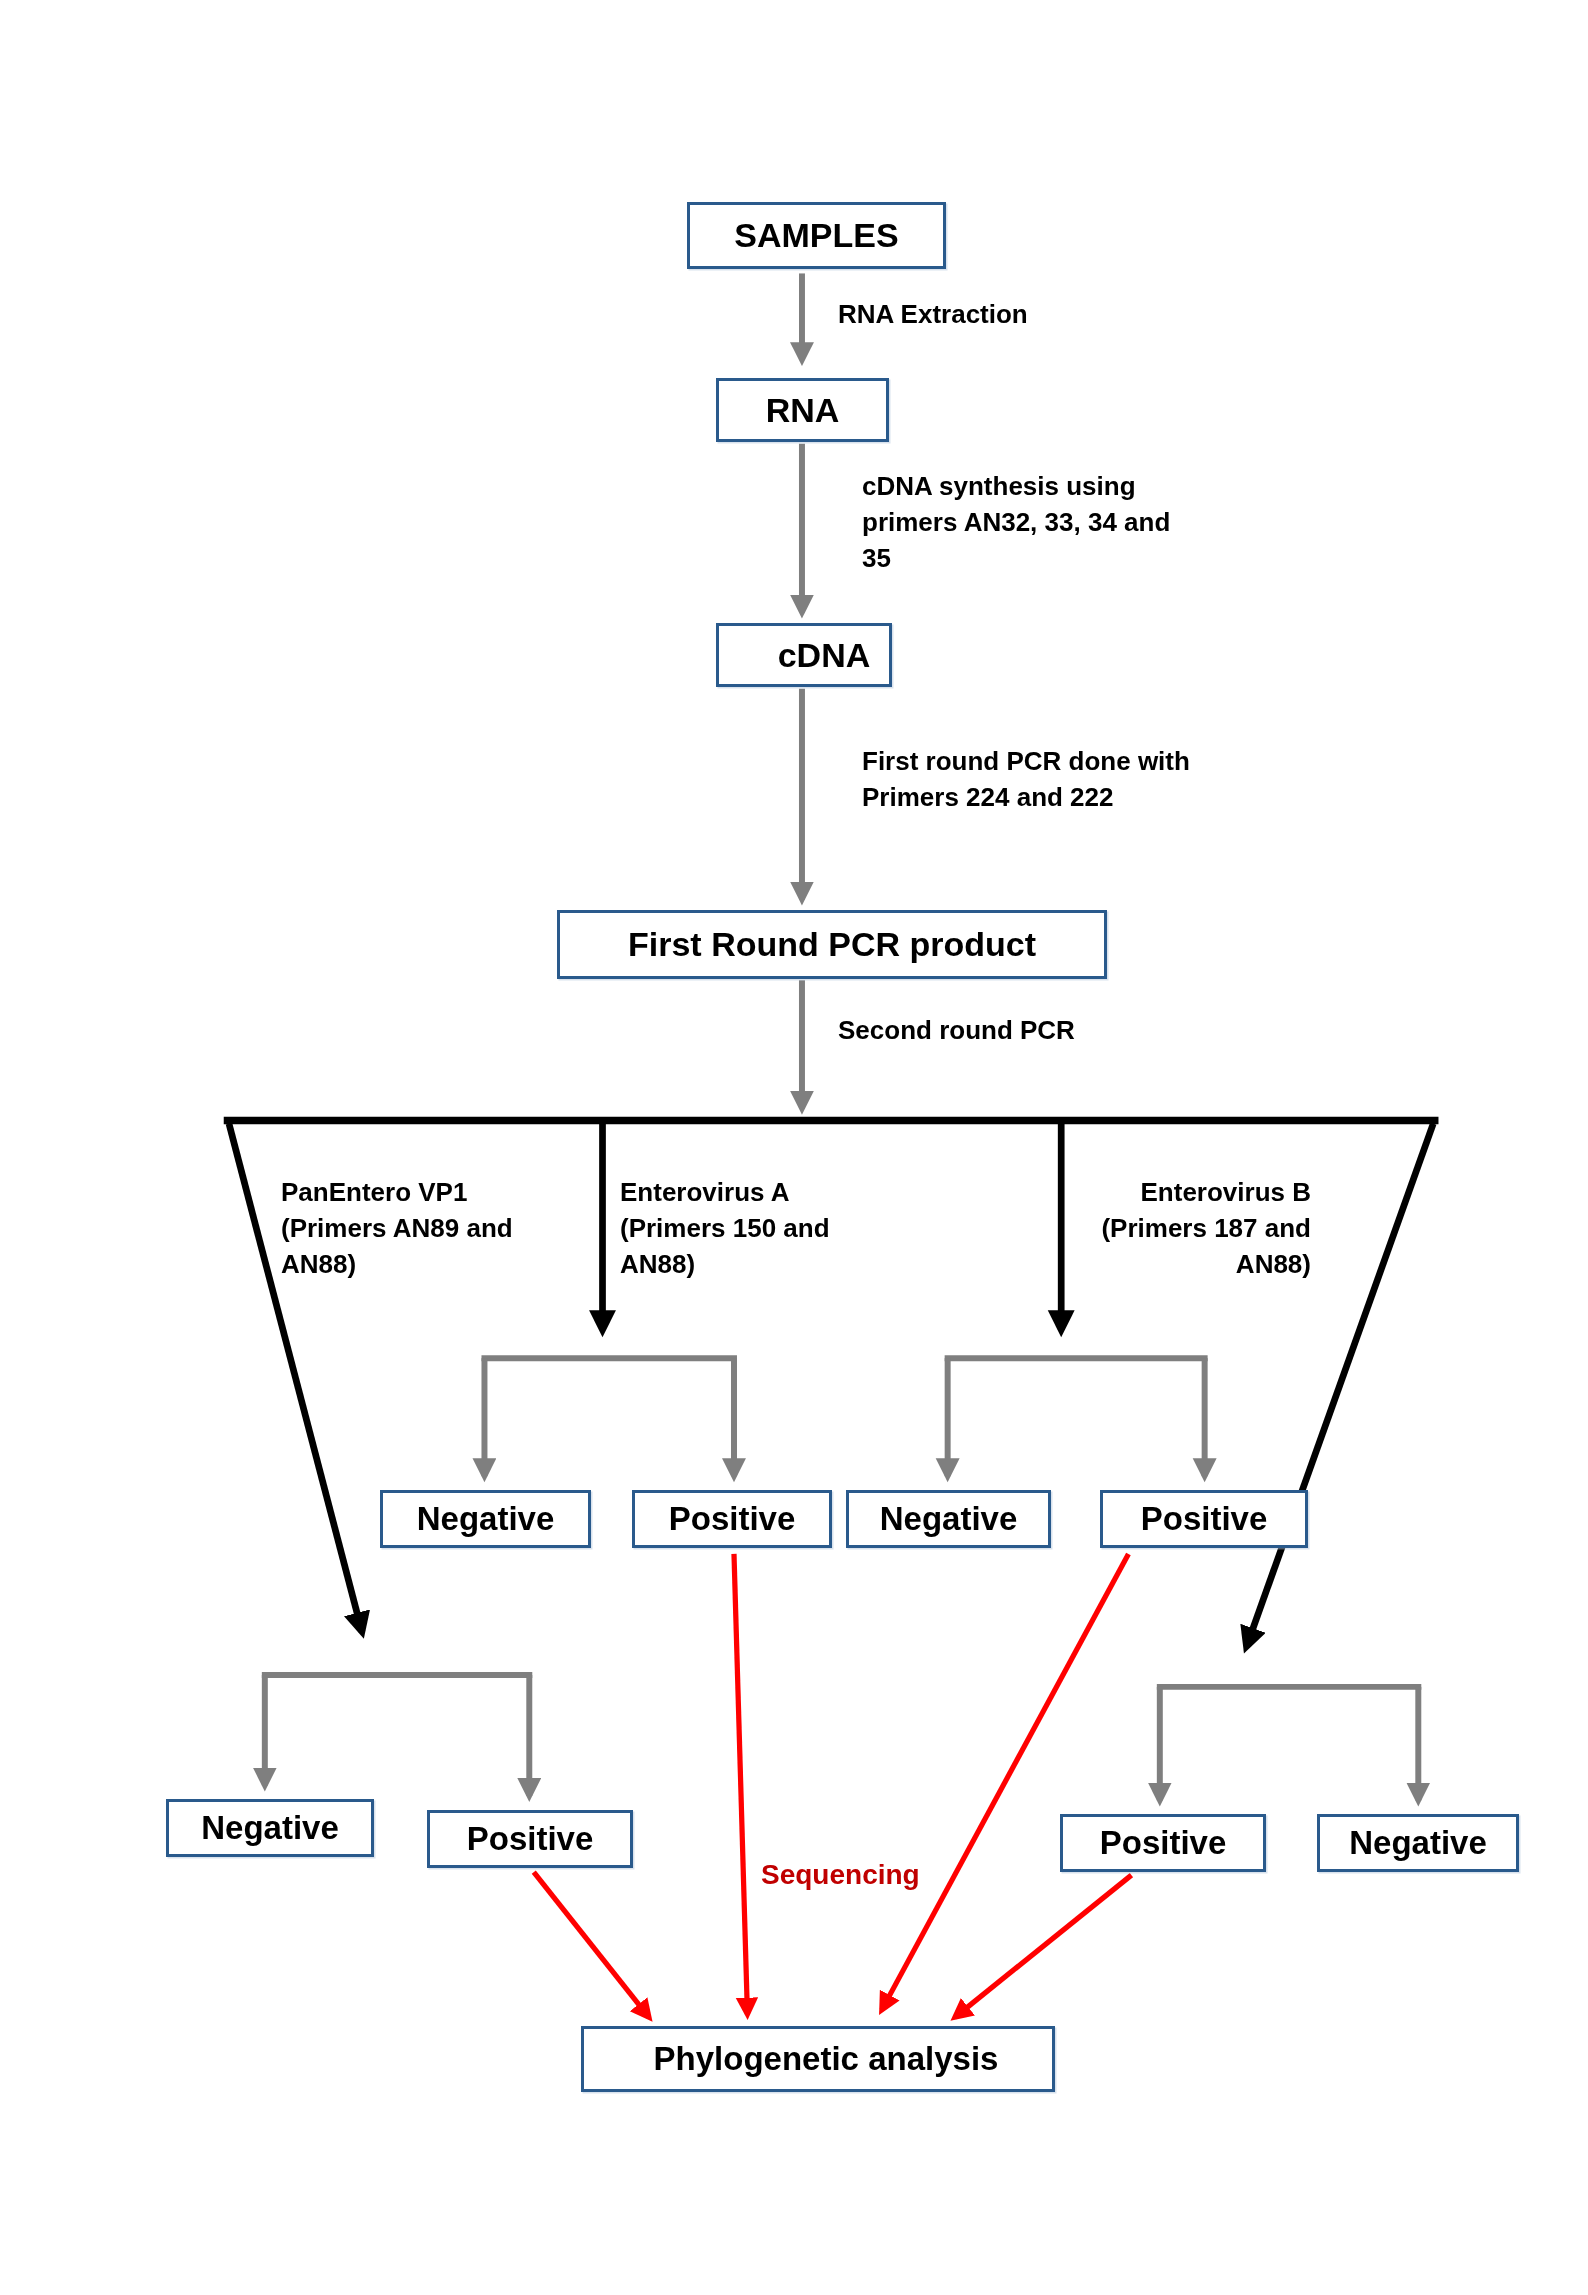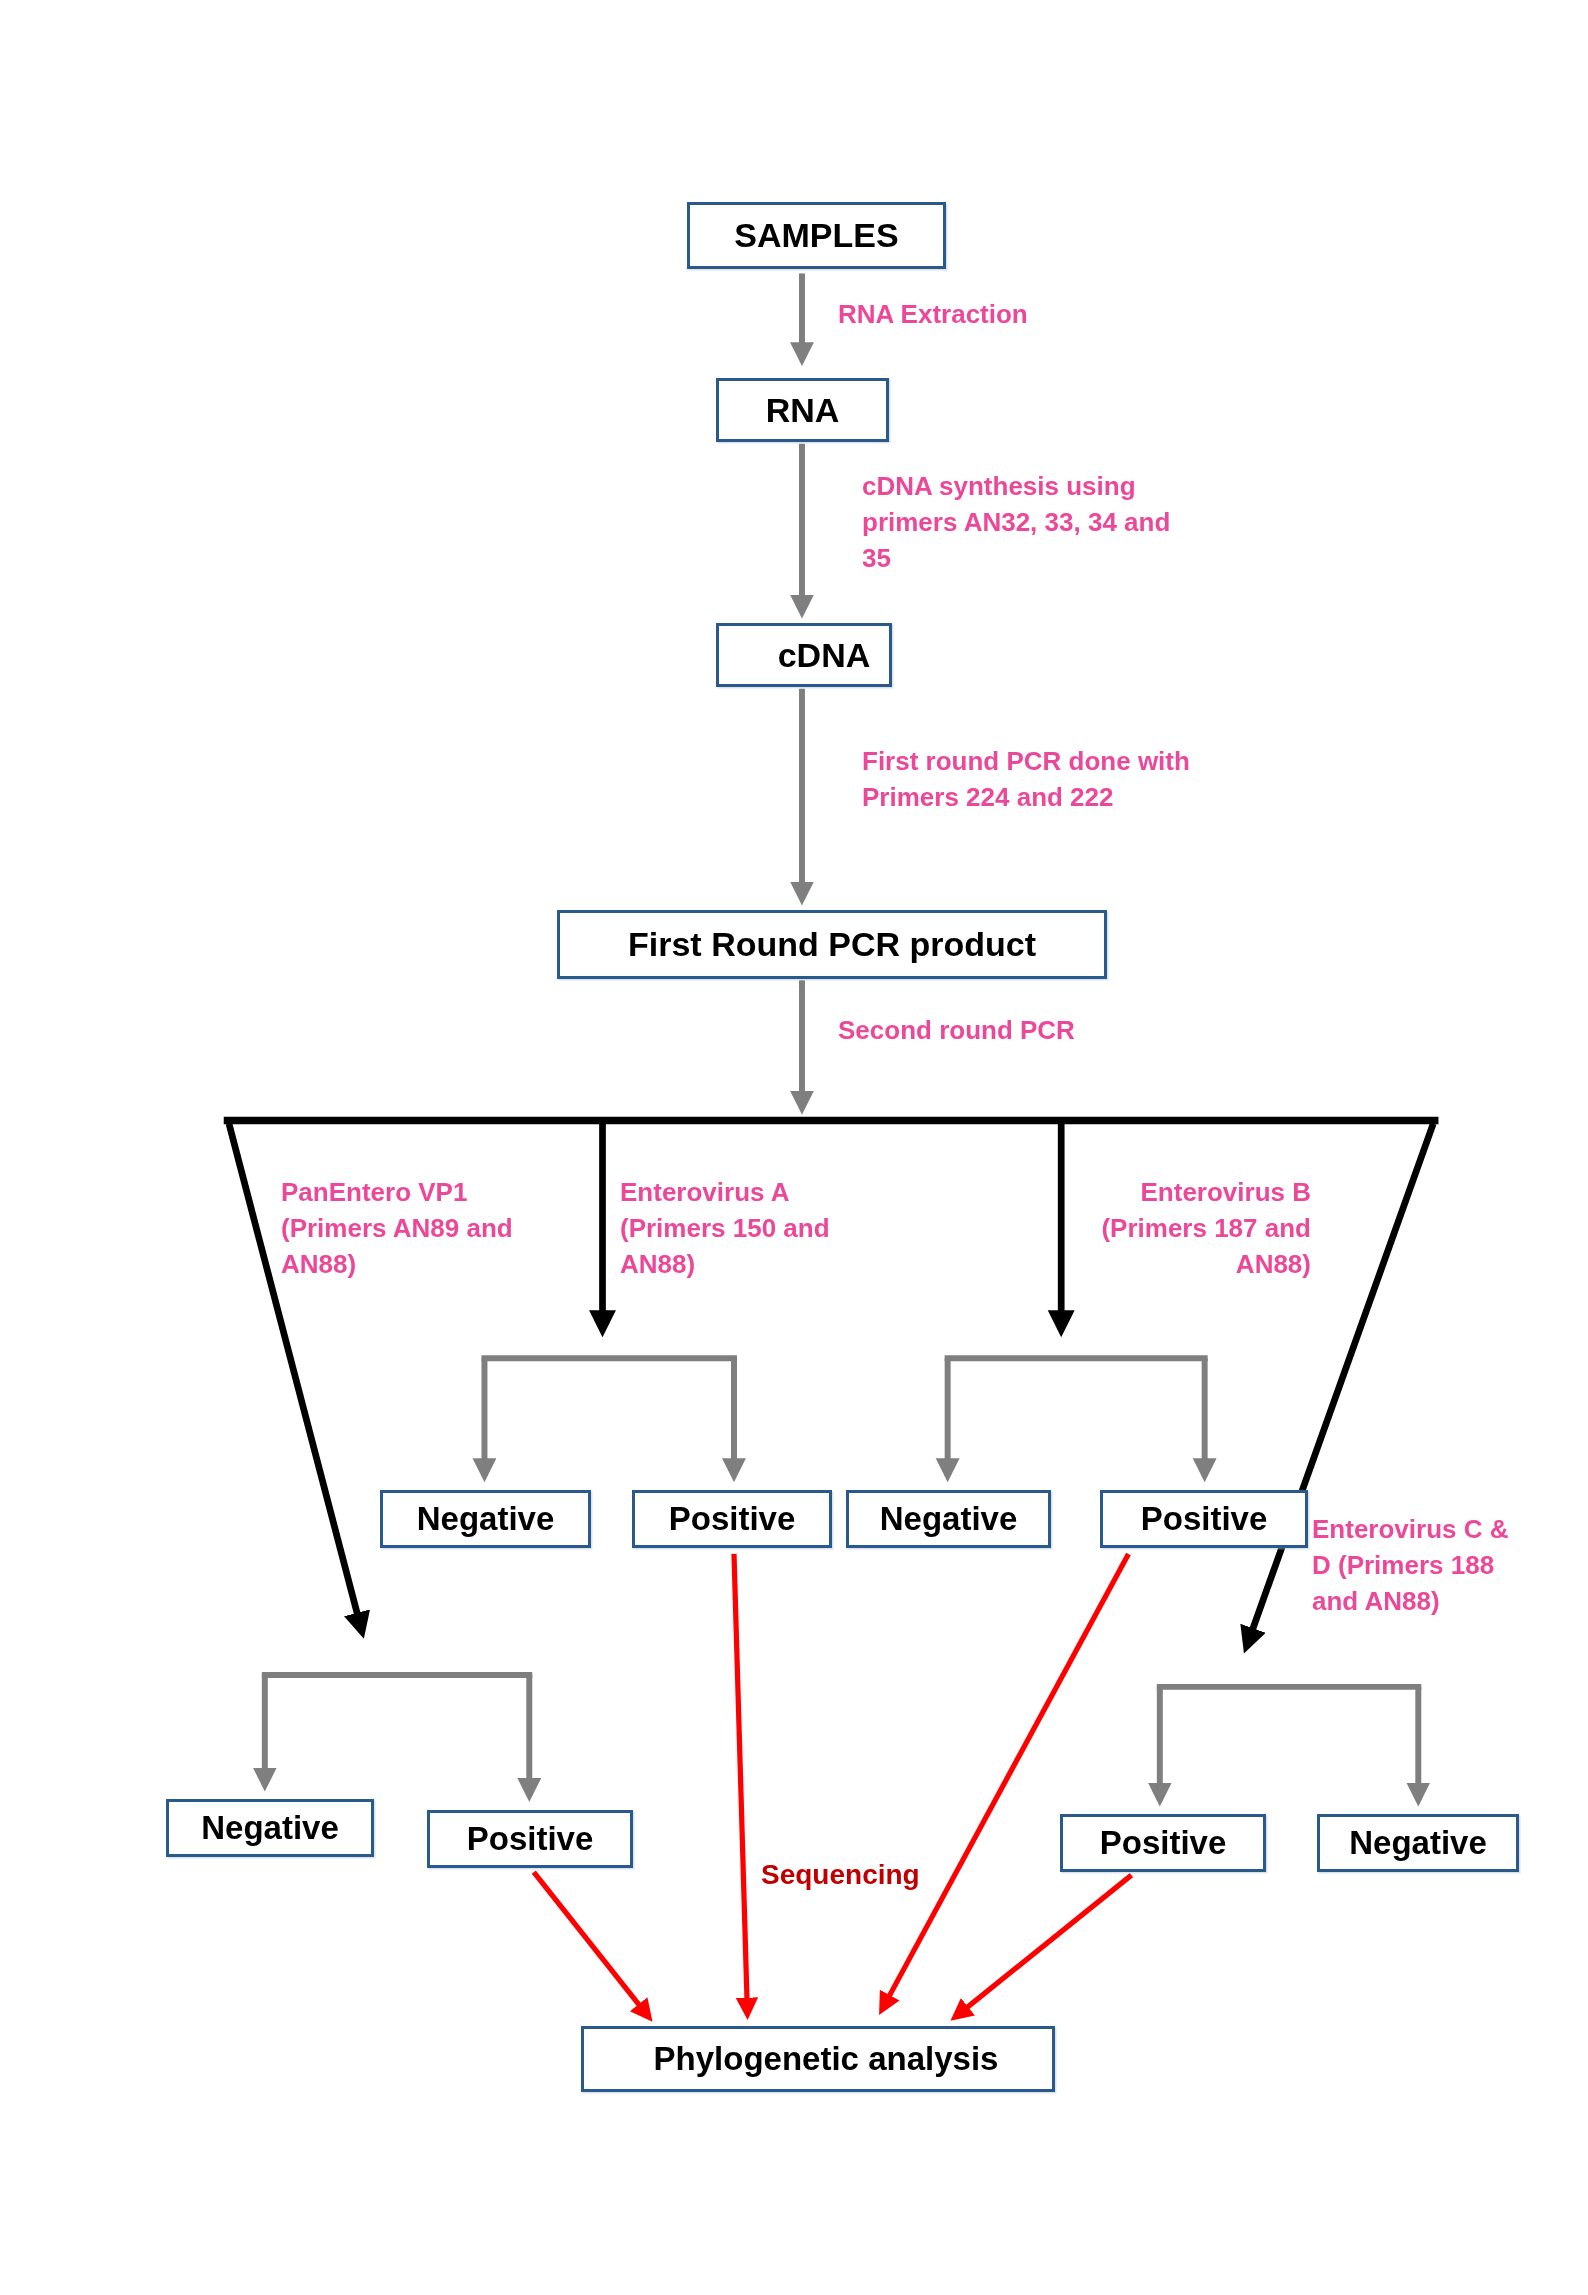--- a/index.html
+++ b/index.html
@@ -39,21 +39,21 @@
   .ea-pos{left:632px;top:1490px;width:200px;}
   .eb-neg{left:846px;top:1490px;width:205px;}
   .eb-pos{left:1100px;top:1490px;width:208px;}
   .pe-neg{left:166px;top:1799px;width:208px;}
   .pe-pos{left:427px;top:1810px;width:206px;}
   .cd-pos{left:1060px;top:1814px;width:206px;}
   .cd-neg{left:1317px;top:1814px;width:202px;}
   .lbl{
     position:absolute;
     font-weight:bold;
-    color:#ec4899;
+    color:#000000;
     font-size:26px;
     line-height:1.38;
   }
   .rna-extraction{left:838px;top:297px;}
   .cdna-synthesis{left:862px;top:469px;width:329px;}
   .first-round-note{left:862px;top:744px;width:336px;}
   .second-round{left:838px;top:1013px;}
   .pe-label{left:281px;top:1175px;width:232px;}
   .ea-label{left:620px;top:1175px;width:213px;}
   .eb-label{left:1098px;top:1175px;width:213px;text-align:right;}
@@ -129,21 +129,20 @@
 
   <div class="lbl rna-extraction">RNA Extraction</div>
   <div class="lbl cdna-synthesis">cDNA synthesis using primers AN32, 33, 34 and 35</div>
   <div class="lbl first-round-note">First round PCR done with Primers 224 and 222</div>
   <div class="lbl second-round">Second round PCR</div>
   <div class="lbl sequencing">Sequencing</div>
 
   <div class="lbl pe-label">PanEntero VP1 (Primers AN89 and AN88)</div>
   <div class="lbl ea-label">Enterovirus A (Primers 150 and AN88)</div>
   <div class="lbl eb-label">Enterovirus B (Primers 187 and AN88)</div>
-  <div class="lbl cd-label">Enterovirus C &amp; D (Primers 188 and AN88)</div>
 
   <div class="node outcome ea-neg">
     <span>Negative</span>
   </div>
   <div class="node outcome ea-pos">
     <span>Positive</span>
   </div>
   <div class="node outcome eb-neg">
     <span>Negative</span>
   </div>

